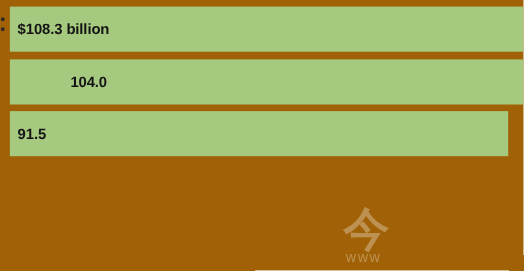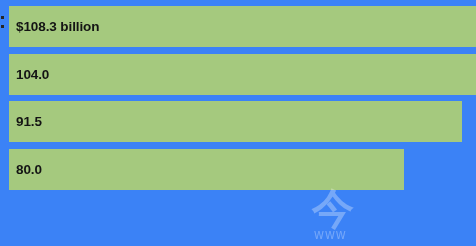--- a/index.html
+++ b/index.html
@@ -102,43 +102,39 @@
     top: 44px;
     font-size: 10px;
     letter-spacing: 1px;
     color: #ffffff;
     font-family: "DejaVu Sans", sans-serif;
   }
 </style>
 </head>
 <body>
 
-<div id="chart-root" style="background: #3b82f6;">
+<div id="chart-root" style="background: #a16207;">
 
   <div id="plot-area">
 
     <div class="bar-row" style="top:6px; height:41px;">
       <div class="bar" style="width: 470px; background: rgb(165, 201, 126);"></div>
       <span class="bar-label" style="color: rgb(20, 20, 20);">$108.3 billion</span>
     </div>
 
     <div class="bar-row" style="top:54px; height:41px;">
       <div class="bar" style="width: 470px; background: rgb(165, 201, 126);"></div>
-      <span class="bar-label" style="color: rgb(20, 20, 20);">104.0</span>
+      <span class="bar-label" style="color: rgb(20, 20, 20); margin-left: 48px;">104.0</span>
     </div>
 
     <div class="bar-row" style="top:101px; height:41px;">
       <div class="bar" style="width: 453px; background: rgb(165, 201, 126);"></div>
       <span class="bar-label" style="color: rgb(20, 20, 20);">91.5</span>
     </div>
 
-    <div class="bar-row" style="top:149px; height:41px;">
-      <div class="bar" style="width: 395px; background: rgb(165, 201, 126);"></div>
-      <span class="bar-label" style="color: rgb(20, 20, 20);">80.0</span>
-    </div>
 
 
     <div id="watermark">
       <span class="wm-glyph">今</span>
       <span class="wm-text">WWW</span>
     </div>
 
   </div>
 
   <div id="left-edge-mark">

